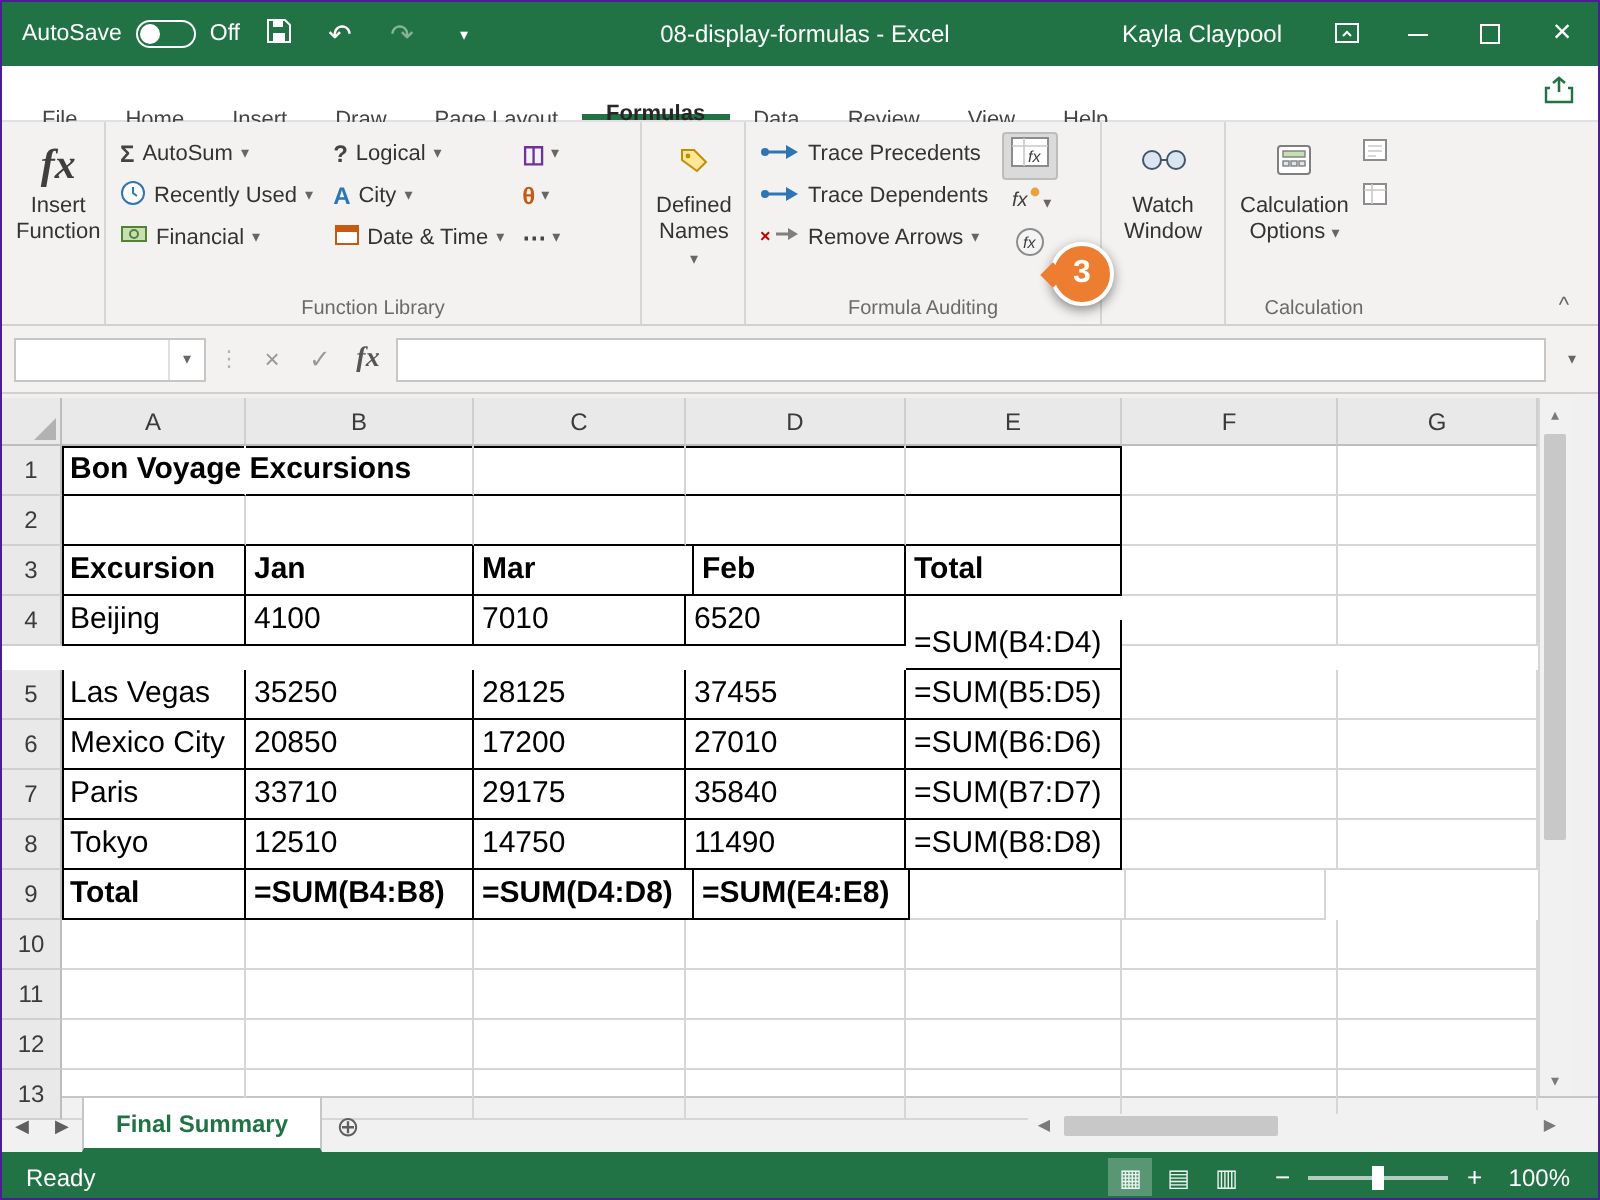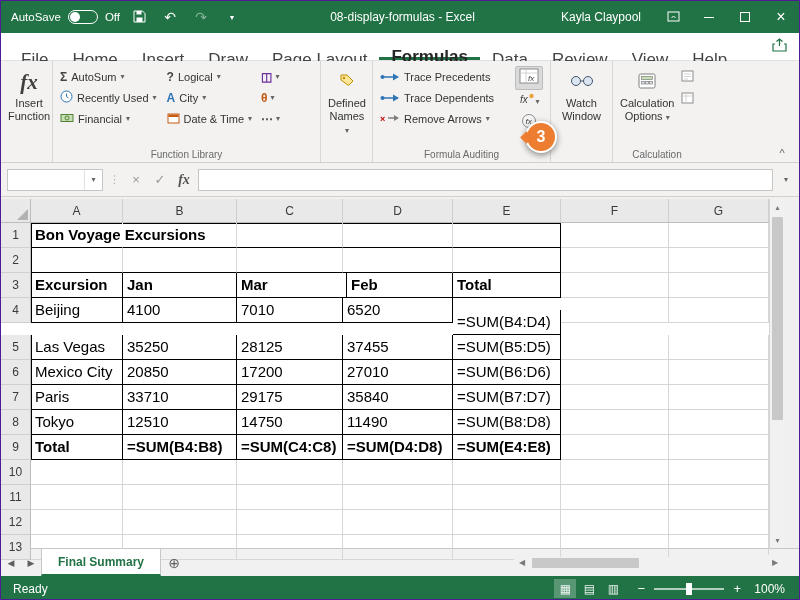--- a/index.html
+++ b/index.html
@@ -14,40 +14,40 @@
   .tb-btn { display:flex; align-items:center; justify-content:center; width:24px; height:24px; }
   .dim { opacity:.45; }
   .tb-title { flex:1; text-align:center; font-size:12px; white-space:nowrap; }
   .tb-user { font-size:12px; margin-right:14px; white-space:nowrap; }
   .winbtn { width:36px; height:32px; display:flex; align-items:center; justify-content:center; font-size:14px; }
   .maxbox { width:10px; height:10px; border:1px solid #fff; }
   .minline { width:10px; height:1px; background:#fff; }
 
   
   .ribbon-tabs { height:28px; background:#fff; display:flex; align-items:flex-end; padding-left:8px; border-bottom:1px solid #e1e1e1; }
-  .rtab { padding:12px 12px; font-size:17px; color:#444; height:22px; line-height:24px; white-space:nowrap; }
+  .rtab { padding:12px 12px; font-size:11px; color:#444; height:22px; line-height:24px; white-space:nowrap; }
   .rtab.active { font-weight:bold; color:#262626; border-bottom:3px solid #217346; }
   .tellme { display:flex; align-items:center; gap:5px; padding:0 12px; font-size:12.5px; color:#444; height:26px; margin-left:8px; }
   .share { margin-left:auto; margin-right:12px; display:flex; align-items:center; height:26px; }
 
   
   .ribbon { height:102px; background:#f3f2f1; display:flex; position:relative; border-bottom:1px solid #d2d0ce; }
   .rgroup { display:flex; flex-direction:column; border-right:1px solid #d8d6d4; padding:3px 2px 1px 2px; }
   .rg-body { flex:1; display:flex; }
   .rg-label { font-size:10px; color:#6a6a6a; text-align:center; padding:2px 0 1px 0; white-space:nowrap; }
   .bigbtn { display:flex; flex-direction:column; align-items:center; justify-content:flex-start; font-size:11px; color:#333; padding:3px 5px; text-align:center; line-height:13px; }
   .bigbtn .bb-ic { height:30px; display:flex; align-items:center; }
   .fx-big { font-family:"Liberation Serif", serif; font-style:italic; font-weight:bold; font-size:21px; color:#3f3f3f; }
   .smallrow { display:flex; align-items:center; gap:4px; height:21px; padding:0 5px; font-size:11px; color:#333; white-space:nowrap; }
   .caret { font-size:8px; color:#666; }
   .fl-cols { display:flex; }
   .fl-col { display:flex; flex-direction:column; justify-content:flex-start; padding-top:2px; }
   .iconbtn { display:flex; align-items:center; gap:3px; height:21px; padding:0 4px; }
   .glyph { font-size:12px; font-weight:bold; color:#444; }
-  .audit-wrap { display:flex; gap:16px; padding-top:2px; }
+  .audit-wrap { display:flex; gap:2px; padding-top:2px; }
   .audit-rows { display:flex; flex-direction:column; }
   .audit-icons { display:flex; flex-direction:column; align-items:center; }
   .sf-btn { width:28px; height:24px; display:flex; align-items:center; justify-content:center; background:#dadada; border:1px solid #bdbdbd; border-radius:2px; }
   .ai-btn { width:28px; height:22px; display:flex; align-items:center; justify-content:center; gap:1px; }
   .collapse-btn { position:absolute; right:8px; bottom:3px; font-size:11px; color:#666; width:18px; text-align:center; }
 
   
   .callout { position:absolute; left:524px; top:60px; width:32px; height:32px; background:#ED7D31; border:2px solid #fff; border-radius:50%; color:#fff; font-weight:bold; font-size:16px; display:flex; align-items:center; justify-content:center; box-shadow:0 2px 6px rgba(0,0,0,.45); z-index:5; }
   .callout::before { content:""; position:absolute; left:-5px; top:10px; width:9px; height:9px; background:#ED7D31; transform:rotate(45deg); z-index:-1; }
 
@@ -488,21 +488,20 @@
           <div class="gc bB bR" style="width: 106px;">14750</div>
           <div class="gc bB bR" style="width: 110px;">11490</div>
           <div class="gc bB bR" style="width: 108px;">=SUM(B8:D8)</div>
           <div class="gc" style="width: 108px;"></div>
           <div class="gc" style="width: 100px;"></div>
         </div>
         <div class="grow">
           <div class="grh">9</div>
           <div class="gc b bB bR bL" style="width: 92px;">Total</div>
           <div class="gc b bB bR" style="width: 114px;">=SUM(B4:B8)</div>
-          <div class="gc b bB bR" style="width: 106px;">=SUM(C4:C8)</div>
           <div class="gc b bB bR" style="width: 110px;">=SUM(D4:D8)</div>
           <div class="gc b bB bR" style="width: 108px;">=SUM(E4:E8)</div>
           <div class="gc b" style="width: 108px;"></div>
           <div class="gc b" style="width: 100px;"></div>
         </div>
         <div class="grow">
           <div class="grh">10</div>
           <div class="gc" style="width: 92px;"></div>
           <div class="gc" style="width: 114px;"></div>
           <div class="gc" style="width: 106px;"></div>

